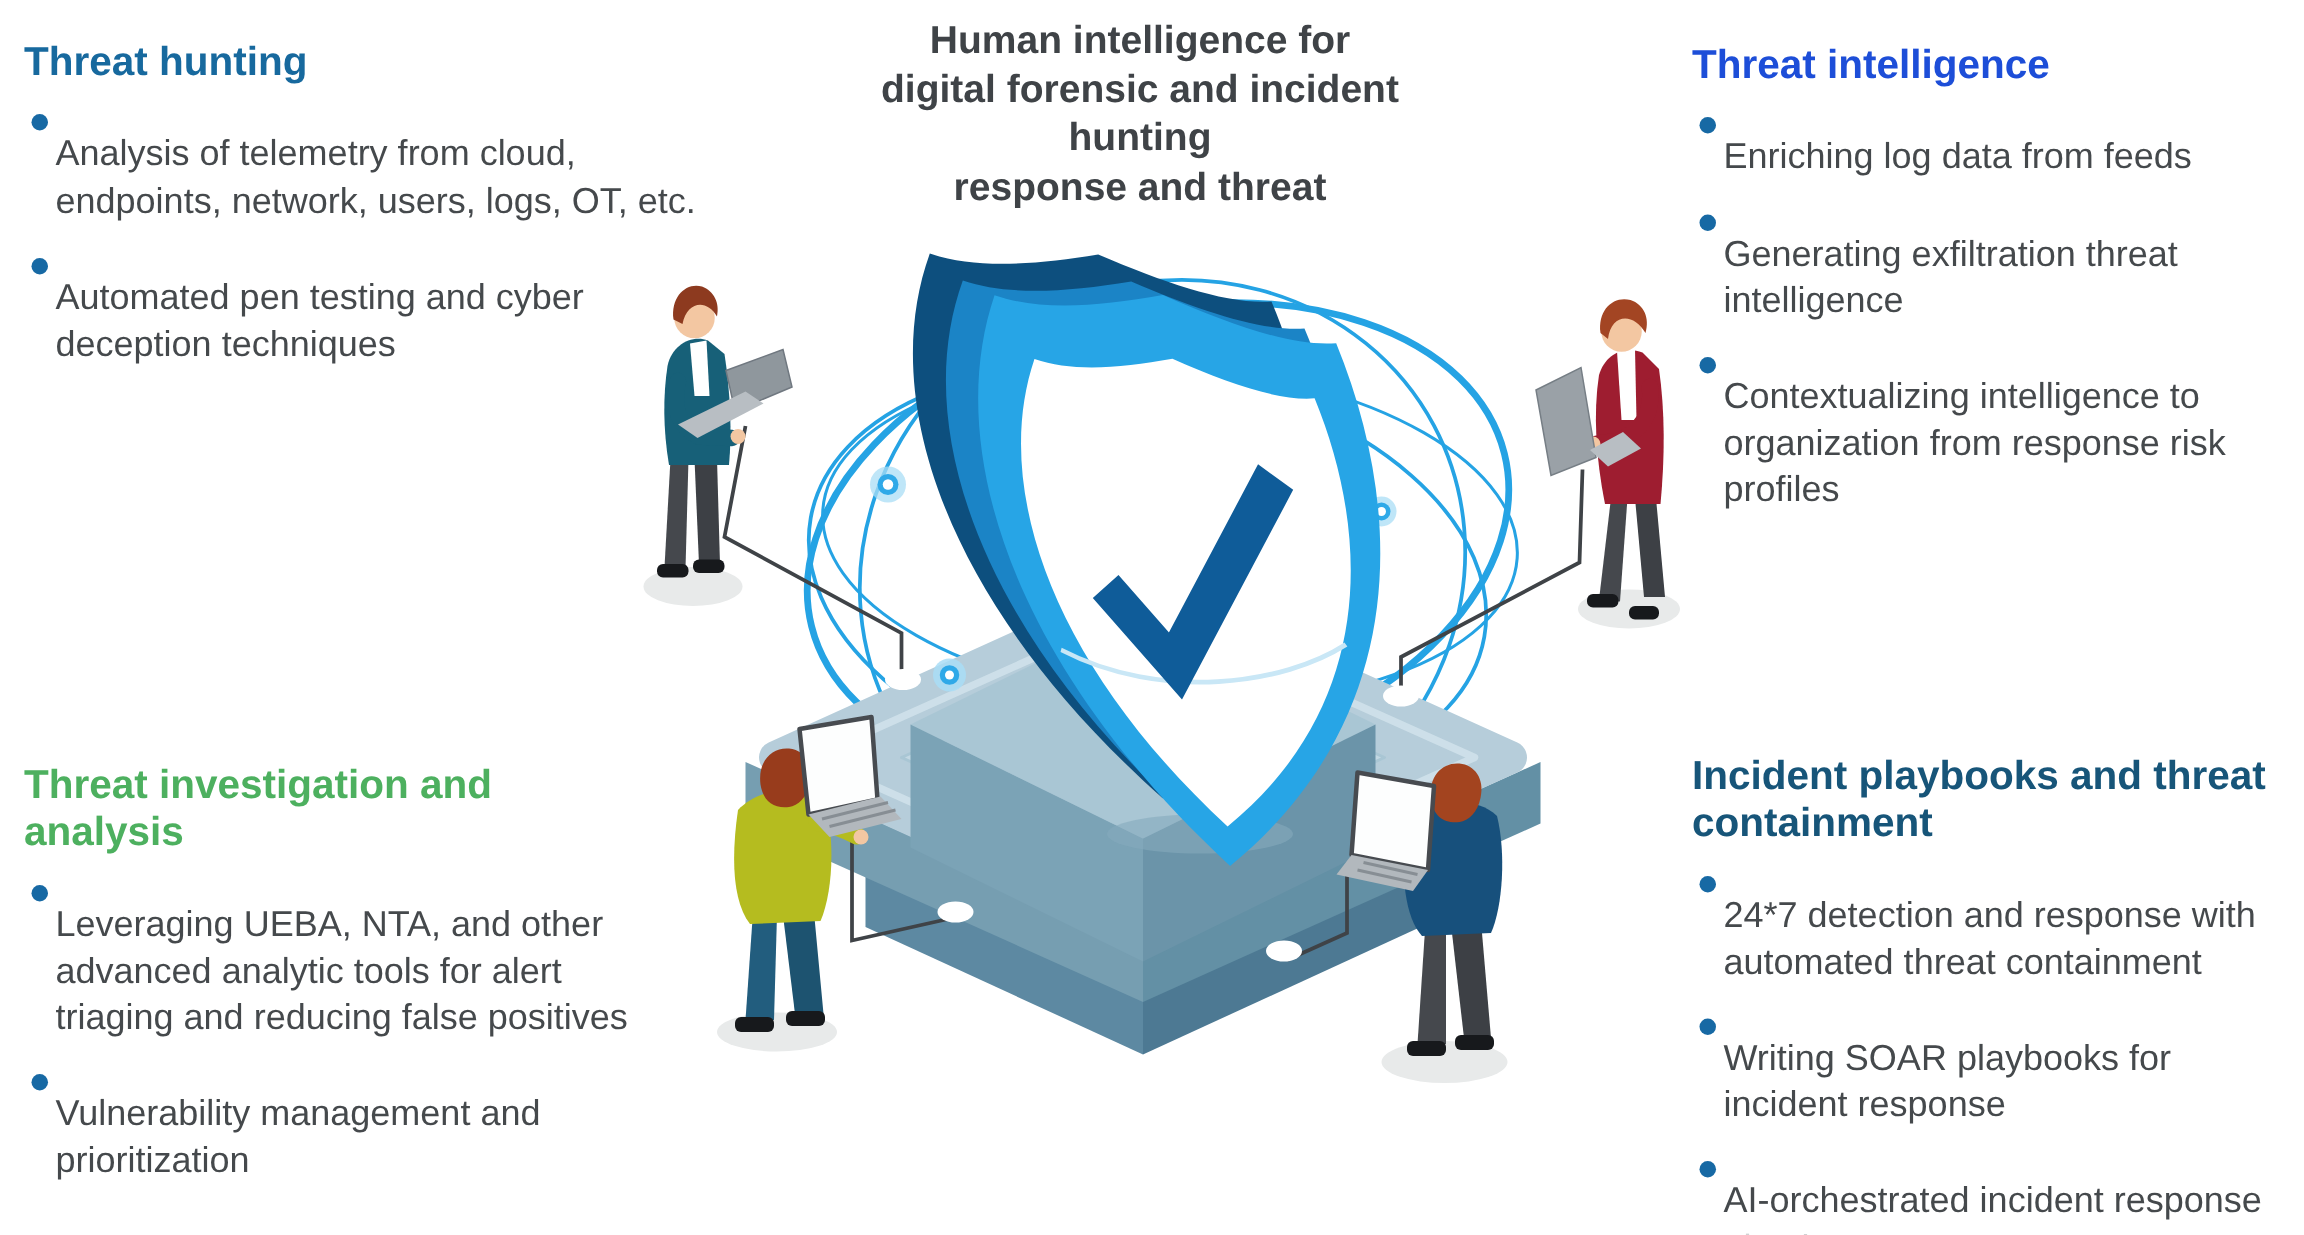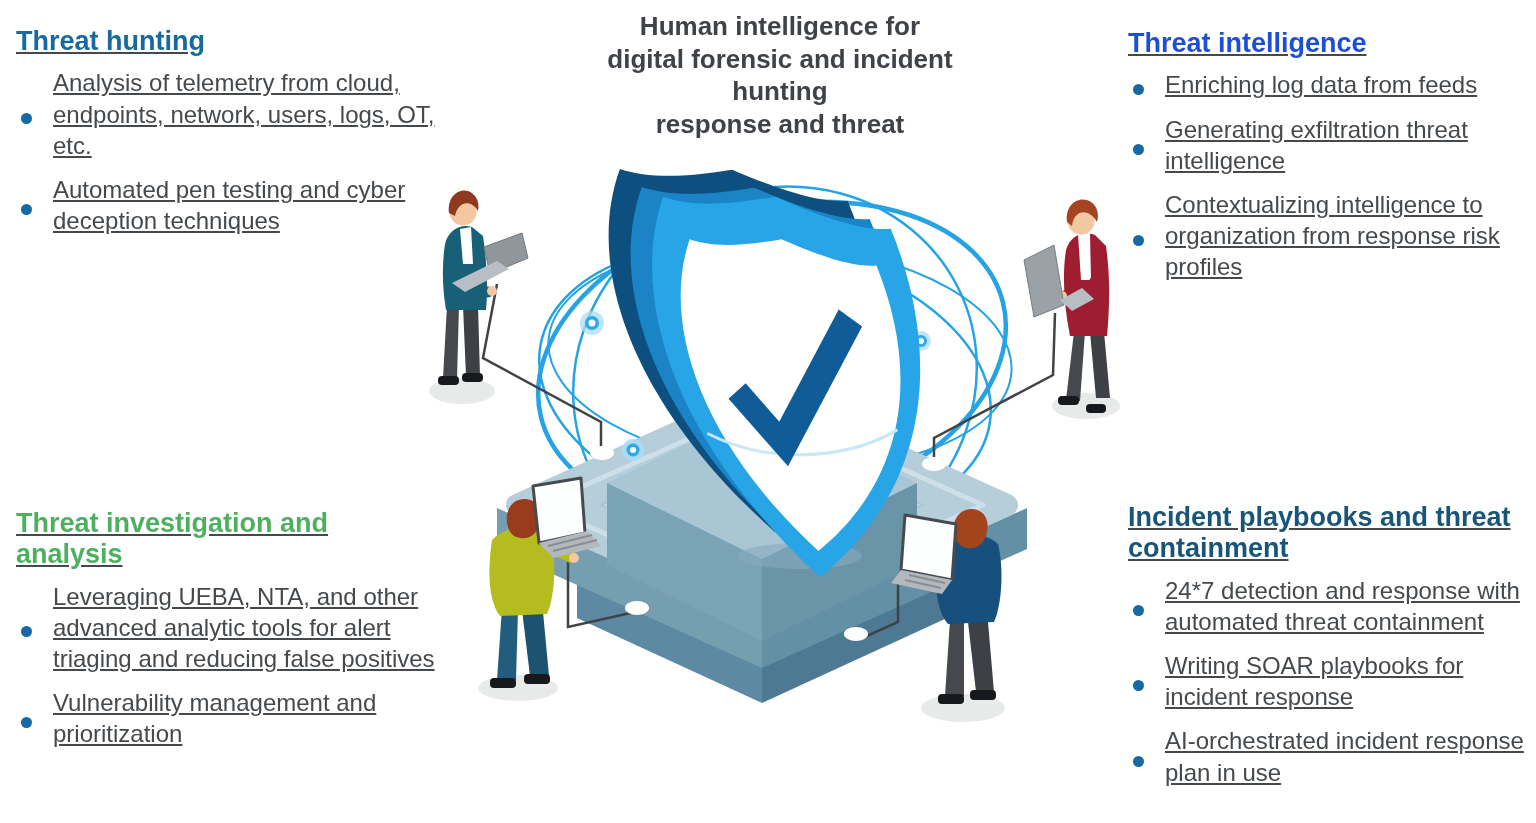--- a/index.html
+++ b/index.html
@@ -2,27 +2,27 @@
 <html><head>
 <meta charset="utf-8">
 <style>
   html,body{margin:0;padding:0;background:#ffffff;}
   .canvas{
     position:relative;width:1536px;height:823px;overflow:hidden;
     font-family:"Liberation Sans", sans-serif;background:#ffffff;
   }
   .illustration{position:absolute;left:0;top:0;width:1536px;height:823px;}
   .center-title{
-    position:absolute;left:570px;top:10px;width:420px;text-align:center;
+    position:absolute;left:550px;top:10px;width:420px;text-align:center;
     font-weight:bold;font-size:26px;line-height:1.25;color:#3F4347;
   }
-  .block{position:absolute;font-size:24px;color:#45494C;text-decoration:underline;}
+  .block{position:absolute;font-size:24px;color:#45494C;}
   .block h2{margin:0 0 10px 0;font-size:27px;font-weight:bold;line-height:1.16;}
   .block ul{list-style:none;margin:0;padding:0;}
-  .block li{display:flex;align-items:center;margin-bottom:13px;line-height:1.3;}
+  .block li{display:flex;align-items:flex-start;margin-bottom:13px;line-height:1.3;flex-direction:column;}
   .dot{flex:0 0 11px;width:11px;height:11px;border-radius:50%;background:#1769A4;margin:9px 0 0 5px;}
   .li-text{margin-left:21px;}
   .c-blue{color:#17699E}.c-red{color:#1d4ed8}.c-green{color:#4DB05F}.c-navy{color:#175579}
   .tl{left:16px;top:26px;width:450px;}
   .tr{left:1128px;top:28px;width:400px;}
   .bl{left:16px;top:498px;width:432px;}
   .bl h2{width:340px;margin-top:10px;}
   .br{left:1128px;top:502px;width:402px;}
   .orbit{fill:none;stroke:#25A3E4;}
 </style>

